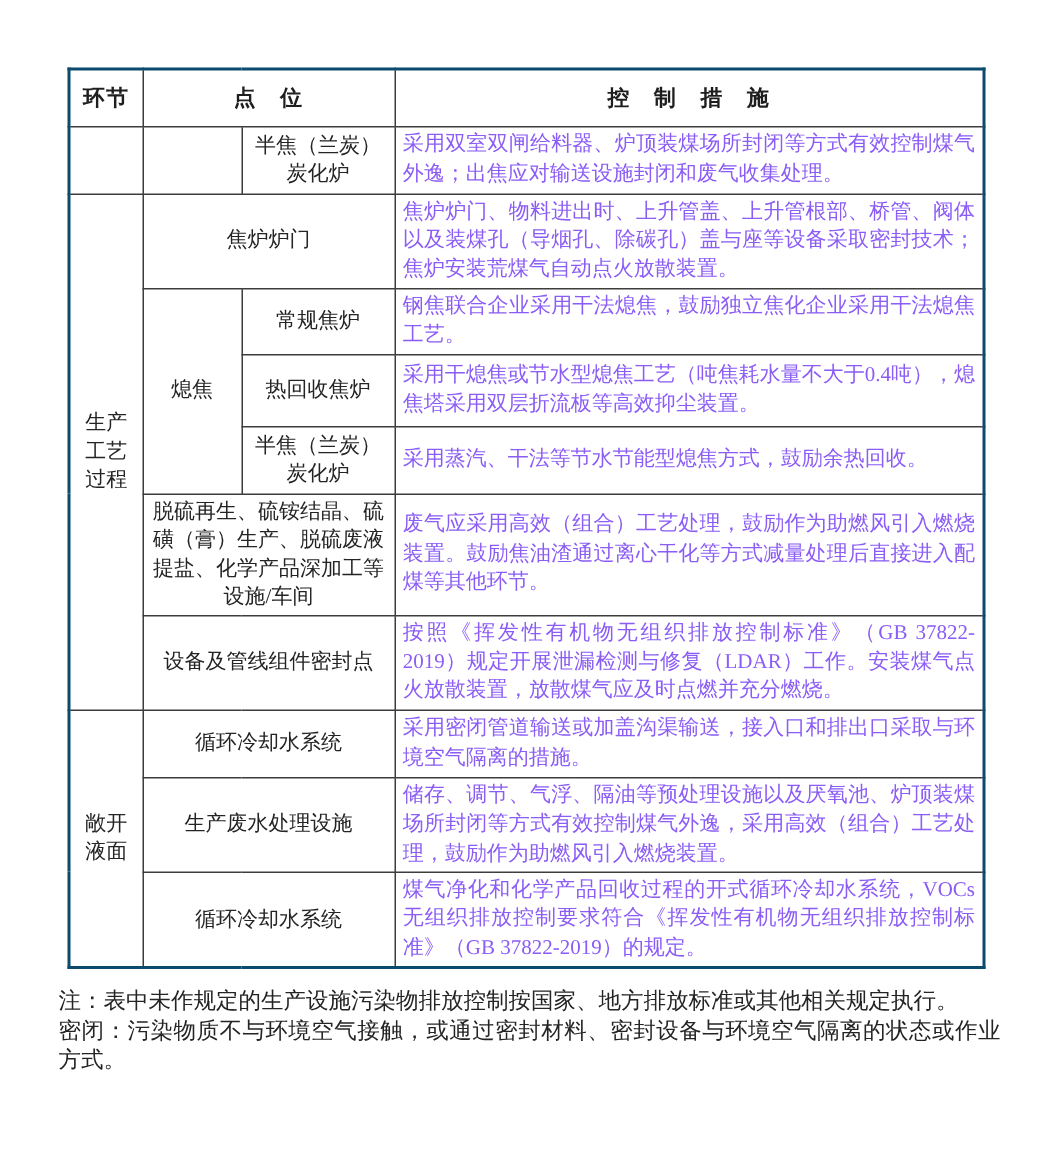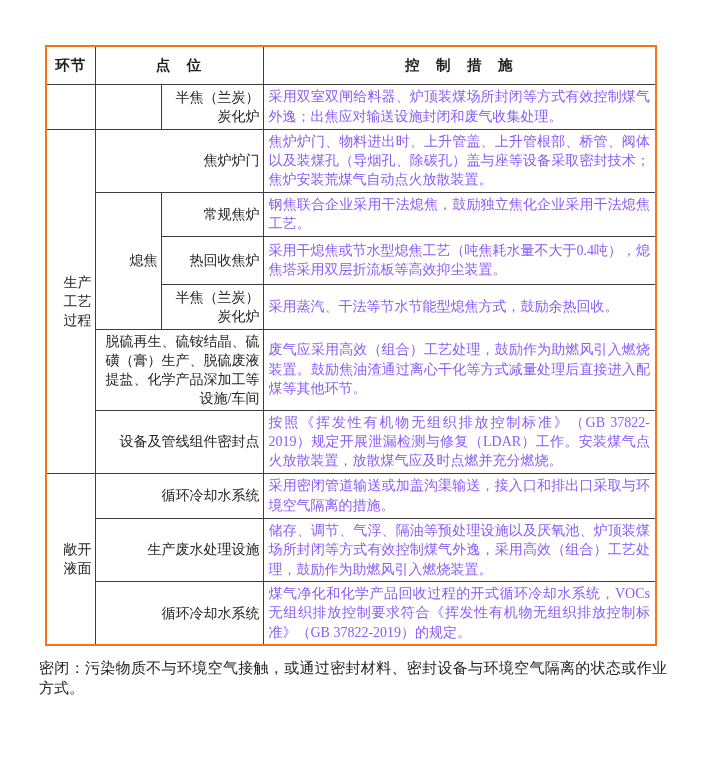--- a/index.html
+++ b/index.html
@@ -9,37 +9,37 @@
     color:#242424;
     -webkit-font-smoothing:antialiased;
   }
   .sheet { position:relative; width:702px; height:767px; background:#ffffff; overflow:hidden; }
 
   table.ctrl {
     border-collapse:collapse;
     table-layout:fixed;
     width:610px;
     margin:45px 0 0 45px;
-    border:2px solid #f97316;
+    border:2px solid #0c4a6e;
   }
   table.ctrl th, table.ctrl td {
     border:1px solid #3d3d3d;
     vertical-align:middle;
     overflow:hidden;
   }
   th.hd {
     font-size:14.5px;
     font-weight:bold;
     text-align:center;
     letter-spacing:1px;
     color:#1e1e1e;
   }
   td.stage, td.sub, td.point {
     font-size:14px;
-    text-align:right;
+    text-align:center;
     line-height:19px;
     padding:2px 3px;
     color:#242424;
   }
   td.measure {
     font-size:14px;
     text-align:justify;
     line-height:19.4px;
     padding:2px 5px;
     color:#8b5cf6;
@@ -135,16 +135,17 @@
     </tr>
 
     <tr style="height:54px">
       <td class="point" colspan="2">循环冷却水系统</td>
       <td class="measure">煤气净化和化学产品回收过程的开式循环冷却水系统，VOCs无组织排放控制要求符合《挥发性有机物无组织排放控制标准》（GB 37822-2019）的规定。</td>
     </tr>
   </tbody>
     </table>
 
   <div class="notes">
+    <p>注：表中未作规定的生产设施污染物排放控制按国家、地方排放标准或其他相关规定执行。</p>
     <p>密闭：污染物质不与环境空气接触，或通过密封材料、密封设备与环境空气隔离的状态或作业方式。</p>
   </div>
 
 </div>
 
 </body></html>

